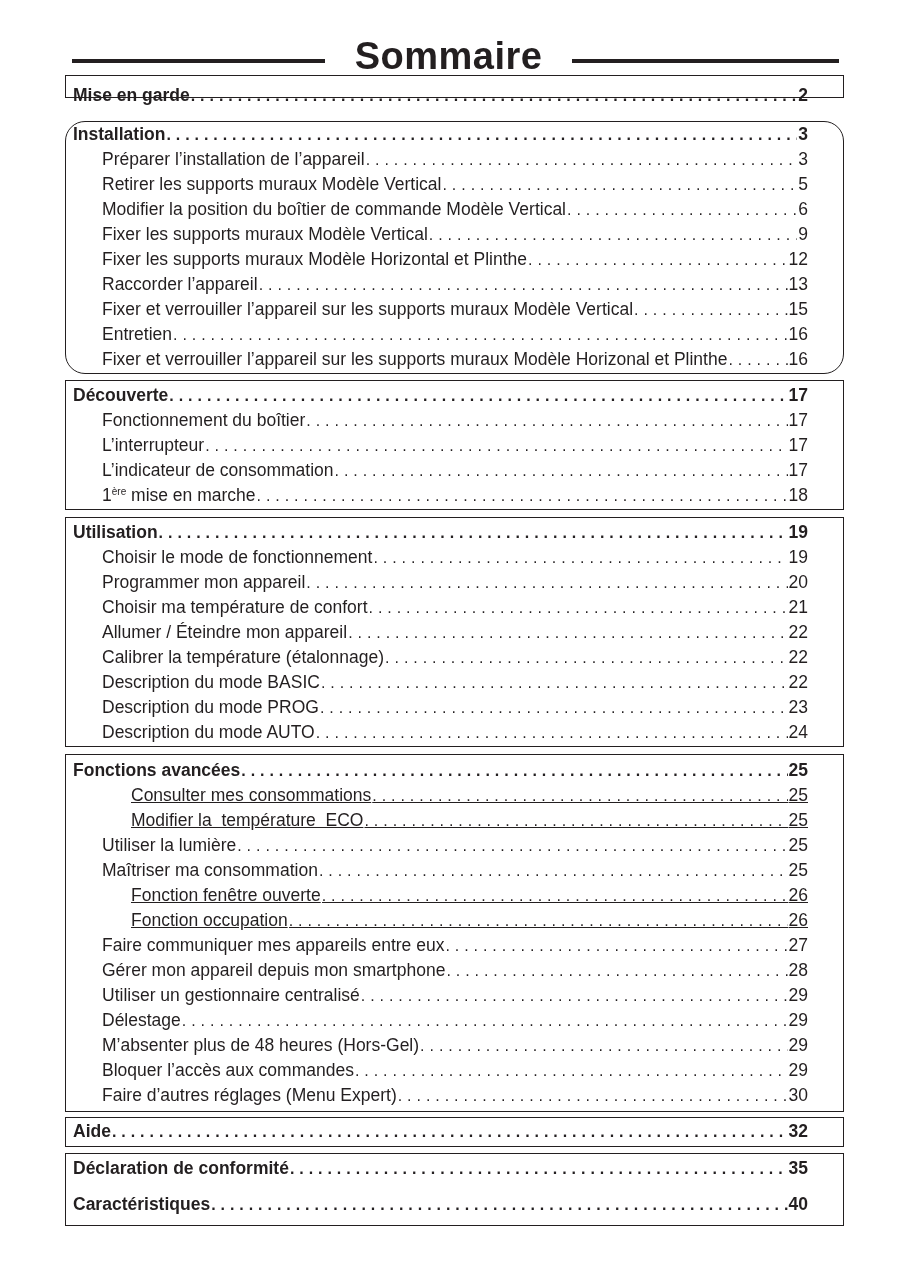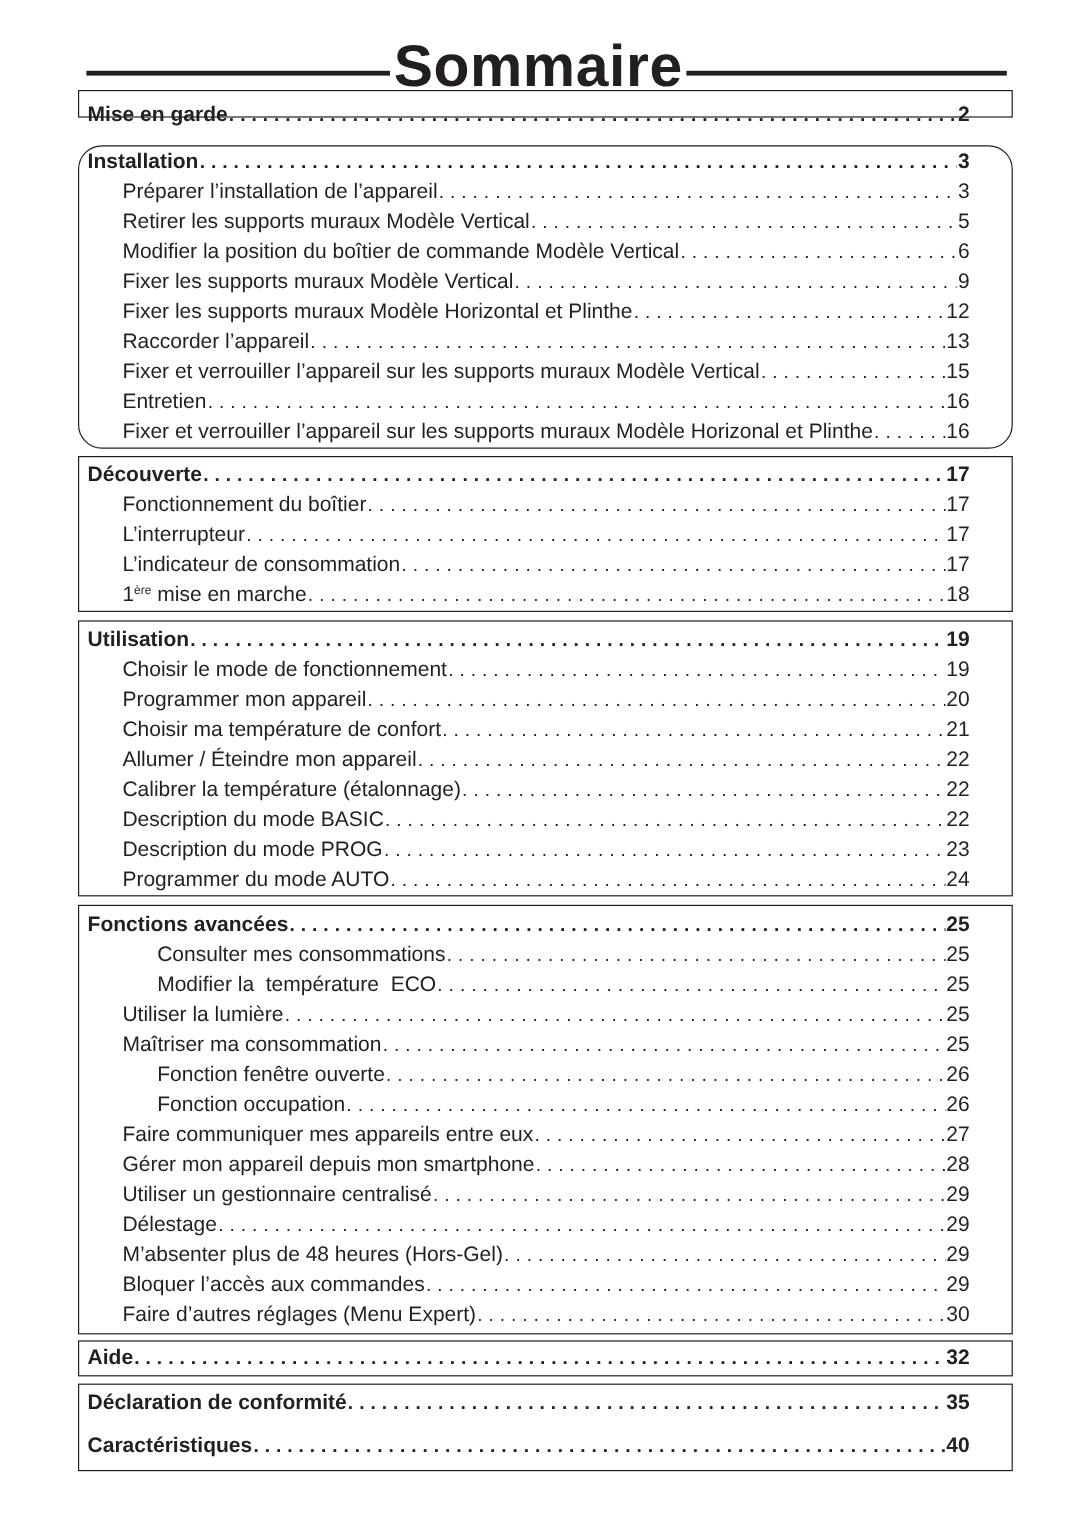--- a/index.html
+++ b/index.html
@@ -11,21 +11,21 @@
     .title-row {
       position: absolute; left: 72px; top: 28px; width: 767px; height: 60px;
     }
     .title-line {
       position: absolute; top: 31px; height: 4px; background: #231f20;
     }
     .title-line.left { left: 0; width: 253px; }
     .title-line.right { left: 500px; width: 267px; }
     .title-text {
       position: absolute; left: 253px; width: 247px; top: 0;
-      text-align: center; font-size: 49px; font-weight: bold; line-height: 56px;
+      text-align: center; font-size: 38px; font-weight: bold; line-height: 56px;
       letter-spacing: 0.5px;
     }
     .box {
       position: absolute; left: 65px; width: 779px;
       border: 1.5px solid #231f20; box-sizing: border-box;
       padding: 0 35px 0 7px;
     }
     .row {
       display: flex; align-items: baseline;
       height: 25px; line-height: 25px; font-size: 17.5px;
@@ -37,21 +37,21 @@
       letter-spacing: 3.6px; font-size: 16px; color: #231f20;
     }
     .row .dots::before {
       content: ". . . . . . . . . . . . . . . . . . . . . . . . . . . . . . . . . . . . . . . . . . . . . . . . . . . . . . . . . . . . . . . . . . . . . . . . . . . . . . . . . . . . . . . . . . . . . . . . . . . . . .";
       letter-spacing: 0;
       word-spacing: 0.5px;
     }
     .row .pg { flex: 0 0 auto; text-align: right; }
     .row.h { font-weight: bold; }
     .row.l1 { padding-left: 29px; }
-    .row.l2 { padding-left: 58px; }
+    .row.l2 { padding-left: 58px; text-decoration: underline; }
     .row sup { font-size: 10px; vertical-align: 6px; line-height: 0; }
   </style>
 </head>
 <body>
 
 <div class="title-row">
   <div class="title-line left"></div>
   <div class="title-text">Sommaire</div>
   <div class="title-line right"></div>
 </div>
@@ -180,21 +180,21 @@
       <span class="lbl">Description du mode BASIC</span>
       <span class="dots"></span>
       <span class="pg">22</span>
     </div>
   <div class="row l1">
       <span class="lbl">Description du mode PROG</span>
       <span class="dots"></span>
       <span class="pg">23</span>
     </div>
   <div class="row l1">
-      <span class="lbl">Programmer du mode AUTO</span>
+      <span class="lbl">Description du mode AUTO</span>
       <span class="dots"></span>
       <span class="pg">24</span>
     </div>
 </div>
 
 <div class="box" style="top:754px;height:358px;padding-top:3px;">
   <div class="row h">
     <span class="lbl">Fonctions avancées</span>
     <span class="dots"></span>
     <span class="pg">25</span>

